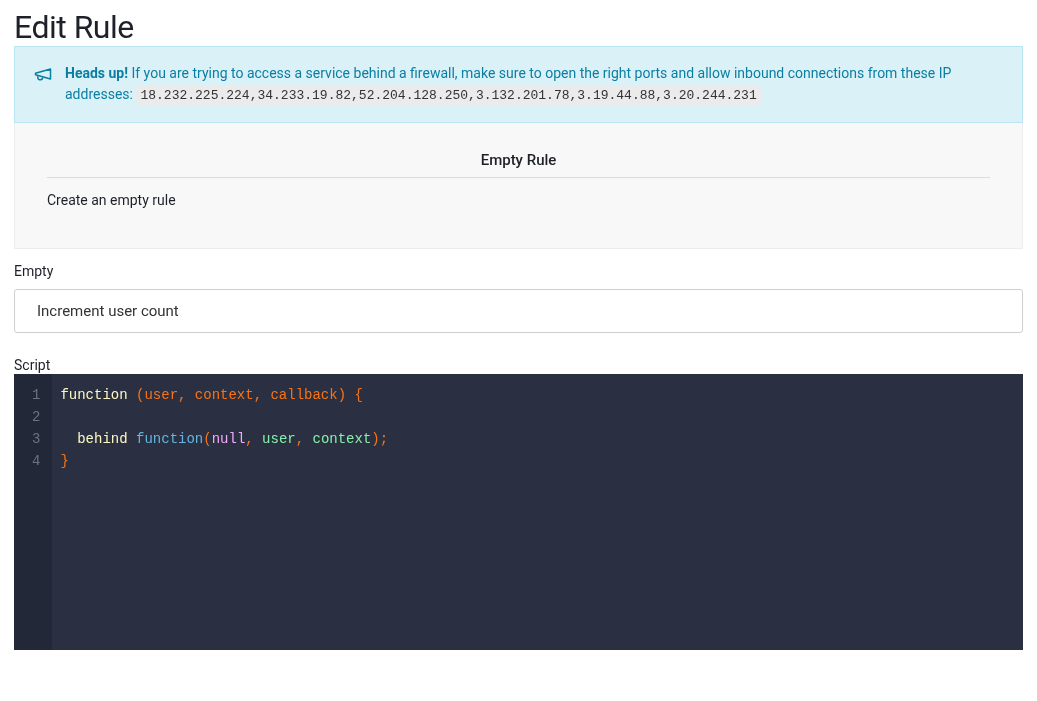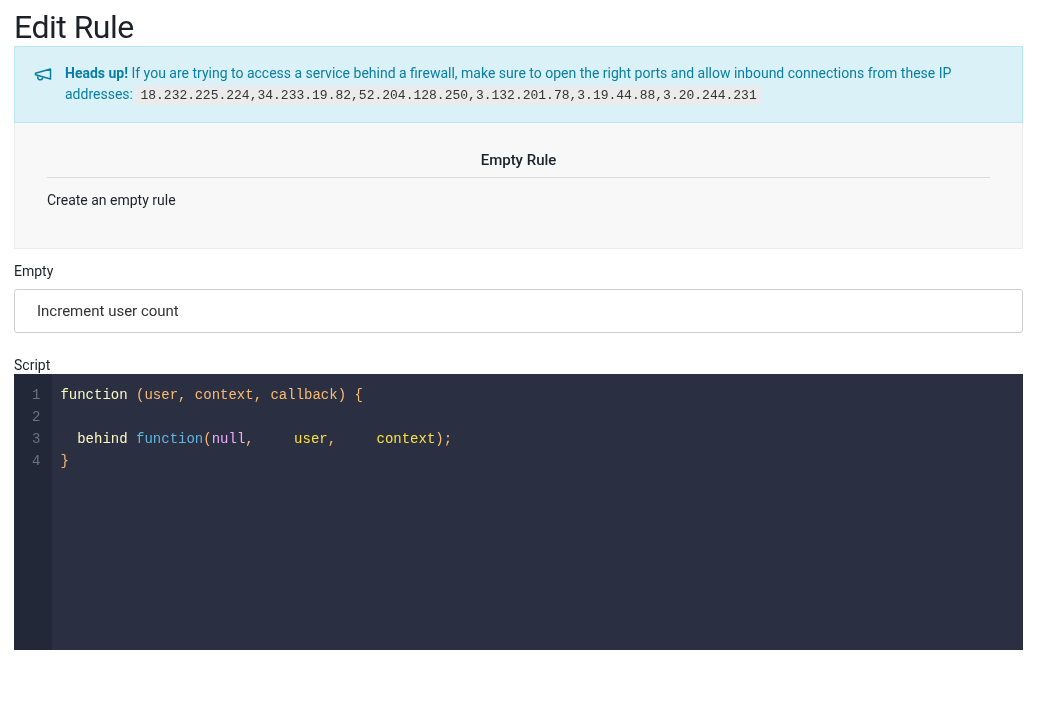--- a/index.html
+++ b/index.html
@@ -113,22 +113,22 @@
       color: #d4d7dd;
       flex: 1;
     }
     .code-line {
       height: 22px;
       white-space: pre;
     }
     .tok-keyword { color: #fef9c3; }
     .tok-comment { color: #6b7280; }
     .tok-func { color: #62b6e1; }
-    .tok-param { color: #fde047; margin-left: 32px; }
-    .tok-punc { color: #fdba74; }
+    .tok-param { color: #86efac; }
+    .tok-punc { color: #f97316; }
     .tok-null { color: #f0abfc; }
   </style>
 </head>
 <body>
 
 
 
 <h1 class="page-title">Edit Rule</h1>
 
 <div class="alert-box">

